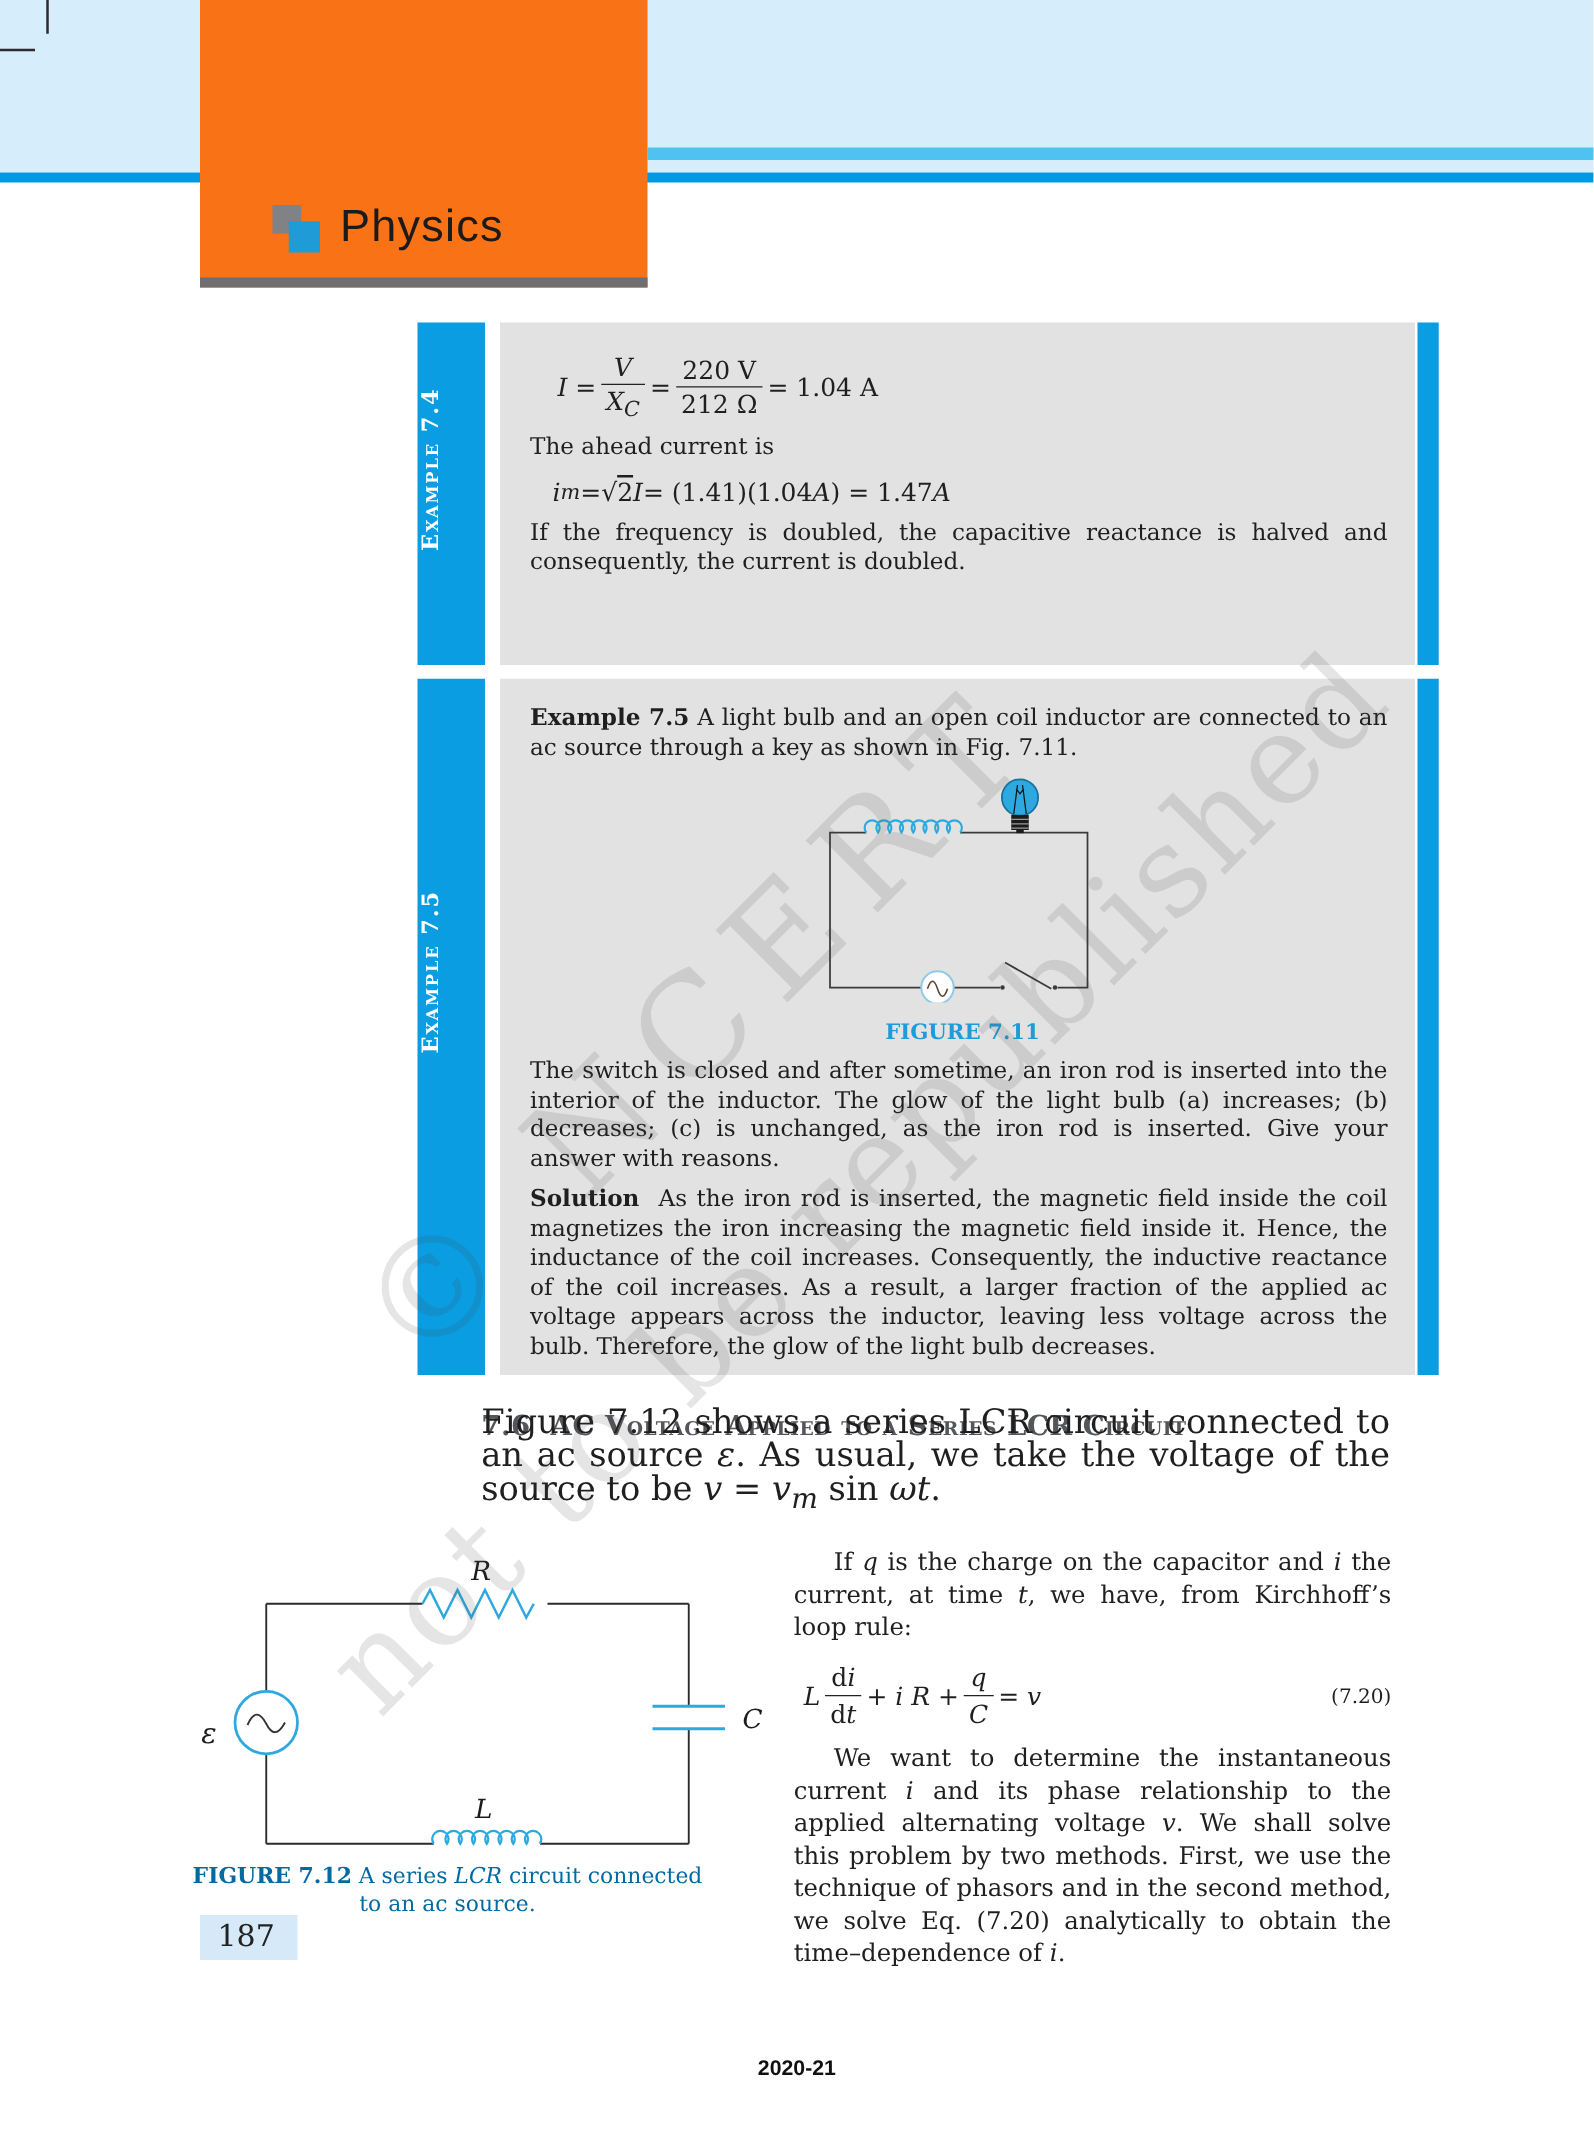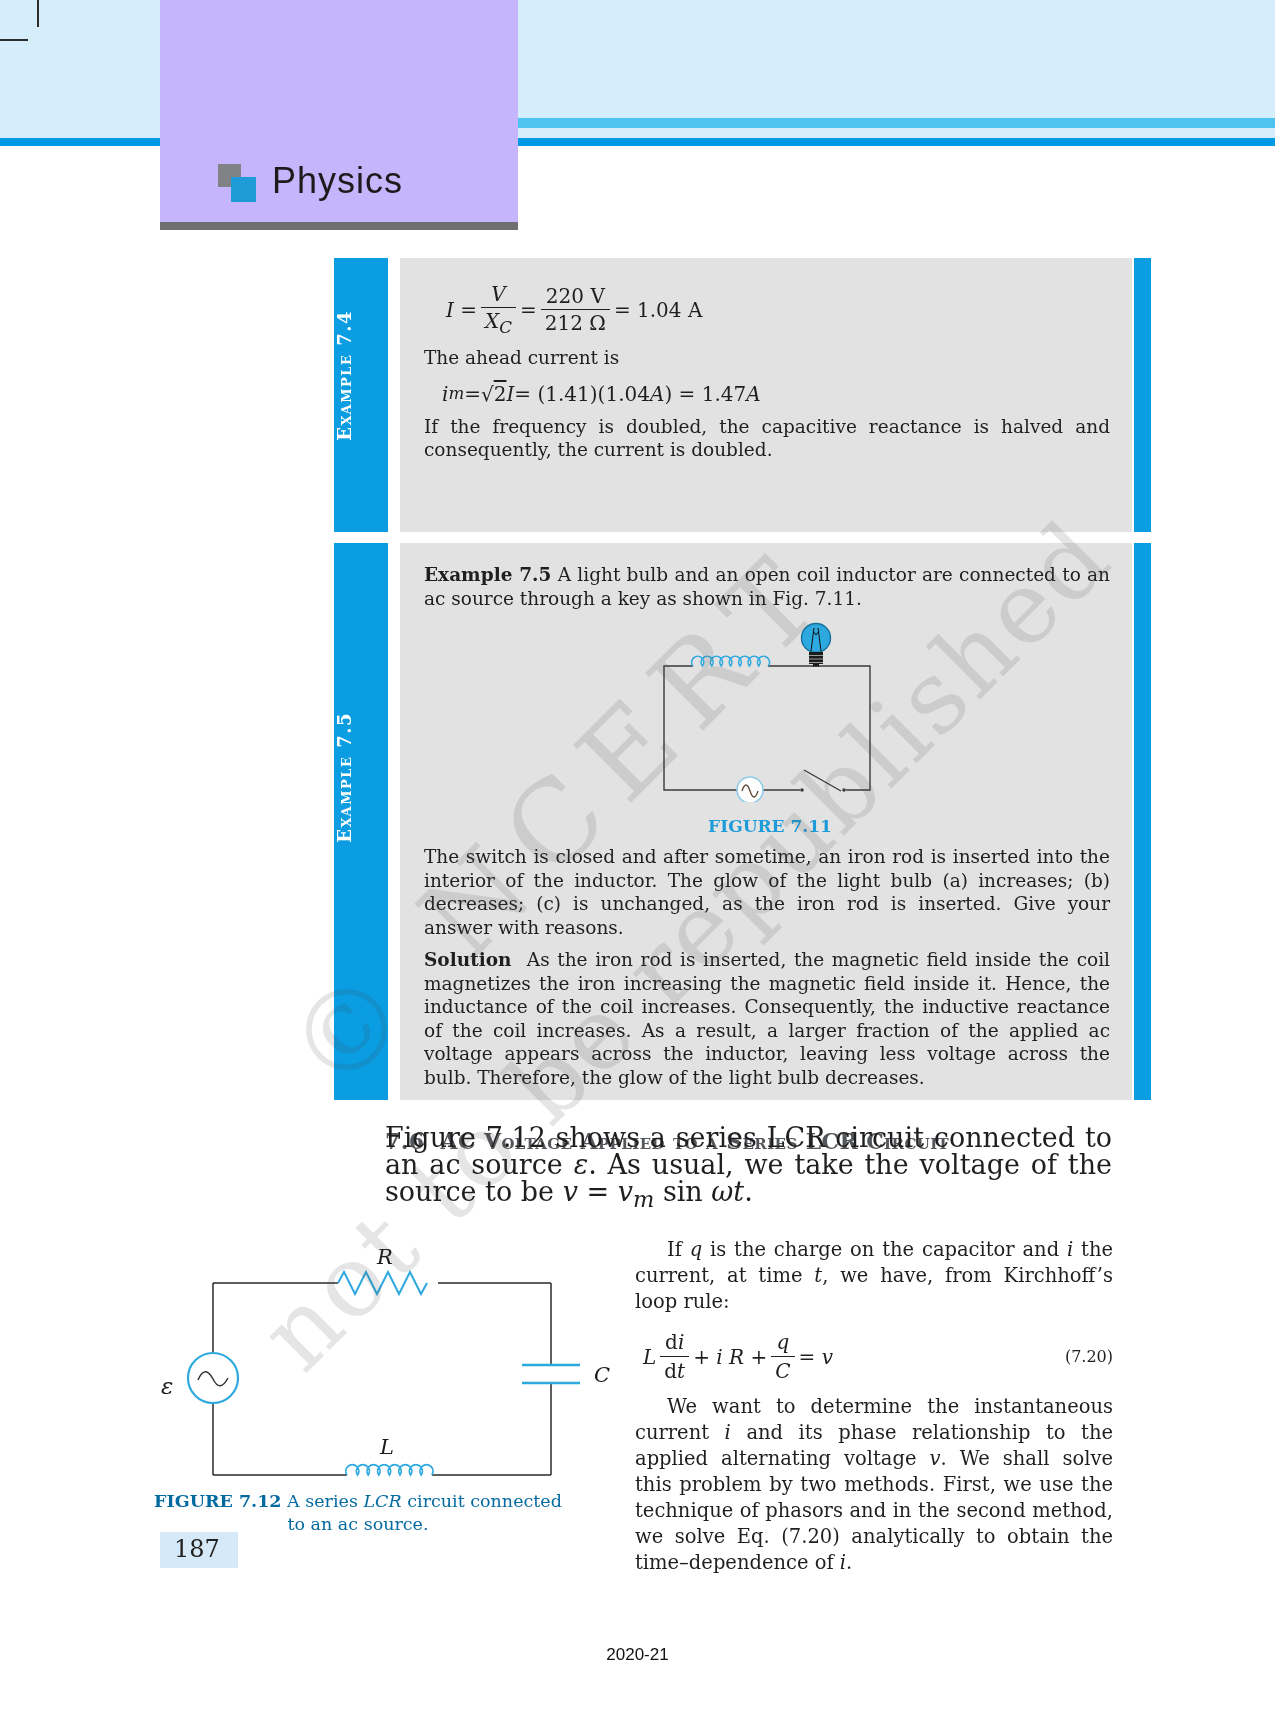--- a/index.html
+++ b/index.html
@@ -10,21 +10,21 @@
     font-family:"DejaVu Serif", serif; color:#1f1f1f;
   }
   
   .top-band   { position:absolute; left:0; top:0; width:1275px; height:138px; background:#D6EDFB; }
   .stripe-mid { position:absolute; left:518px; top:118px; width:757px; height:10px; background:#4EC3F0; }
   .stripe-dark{ position:absolute; left:0; top:138px; width:1275px; height:8px; background:#0099E4; }
   .crop-v { position:absolute; left:37px; top:0; width:2px; height:27px; background:#2b2b2b; }
   .crop-h { position:absolute; left:0; top:39px; width:28px; height:2px; background:#2b2b2b; }
   .header-box {
     position:absolute; left:160px; top:0; width:358px; height:230px;
-    background:#c4b5fd; border-bottom:8px solid #6E6F71; z-index:3;
+    background:#f97316; border-bottom:8px solid #6E6F71; z-index:3;
   }
   .logo-gray { position:absolute; left:58px;  top:164px; width:23px; height:23px; background:#808285; }
   .logo-blue { position:absolute; left:71px;  top:177px; width:25px; height:25px; background:#1F9CD7; }
   .header-title {
     position:absolute; left:112px; top:160px;
     font-family:"Liberation Sans", sans-serif; font-size:36px; font-weight:400;
     letter-spacing:1px; color:#1b1b1b;
   }
   
   .ex-bar  { position:absolute; width:54px; background:#0A9DE2; display:flex; align-items:center; z-index:2; }
@@ -83,21 +83,21 @@
     position:absolute; left:150px; top:1490px; width:416px; text-align:center;
     color:#0369a1; font-size:17.5px; line-height:23px;
   }
   
   .page-badge {
     position:absolute; left:160px; top:1532px; width:78px; height:36px;
     background:#D6E9F8; font-size:24px; color:#222; padding:3px 0 0 14px;
   }
   .edition {
     position:absolute; left:0; top:1645px; width:1275px; text-align:center;
-    font-family:"Liberation Sans", sans-serif; font-size:17px; color:#111;
+    font-family:"Liberation Sans", sans-serif; font-size:17px; color:#111;font-weight:bold;
   }
   
   .watermark {
     position:absolute; left:30px; top:360px; width:1180px; height:1040px;
     display:flex; flex-direction:column; align-items:center; justify-content:center;
     transform:rotate(-45deg); z-index:5; pointer-events:none;
     color:rgba(70,70,70,0.14); font-family:"DejaVu Serif", serif;
   }
   .watermark .wm1 { font-size:112px; letter-spacing:20px; }
   .watermark .wm2 { font-size:100px; letter-spacing:3px; margin-top:55px; white-space:nowrap; }

